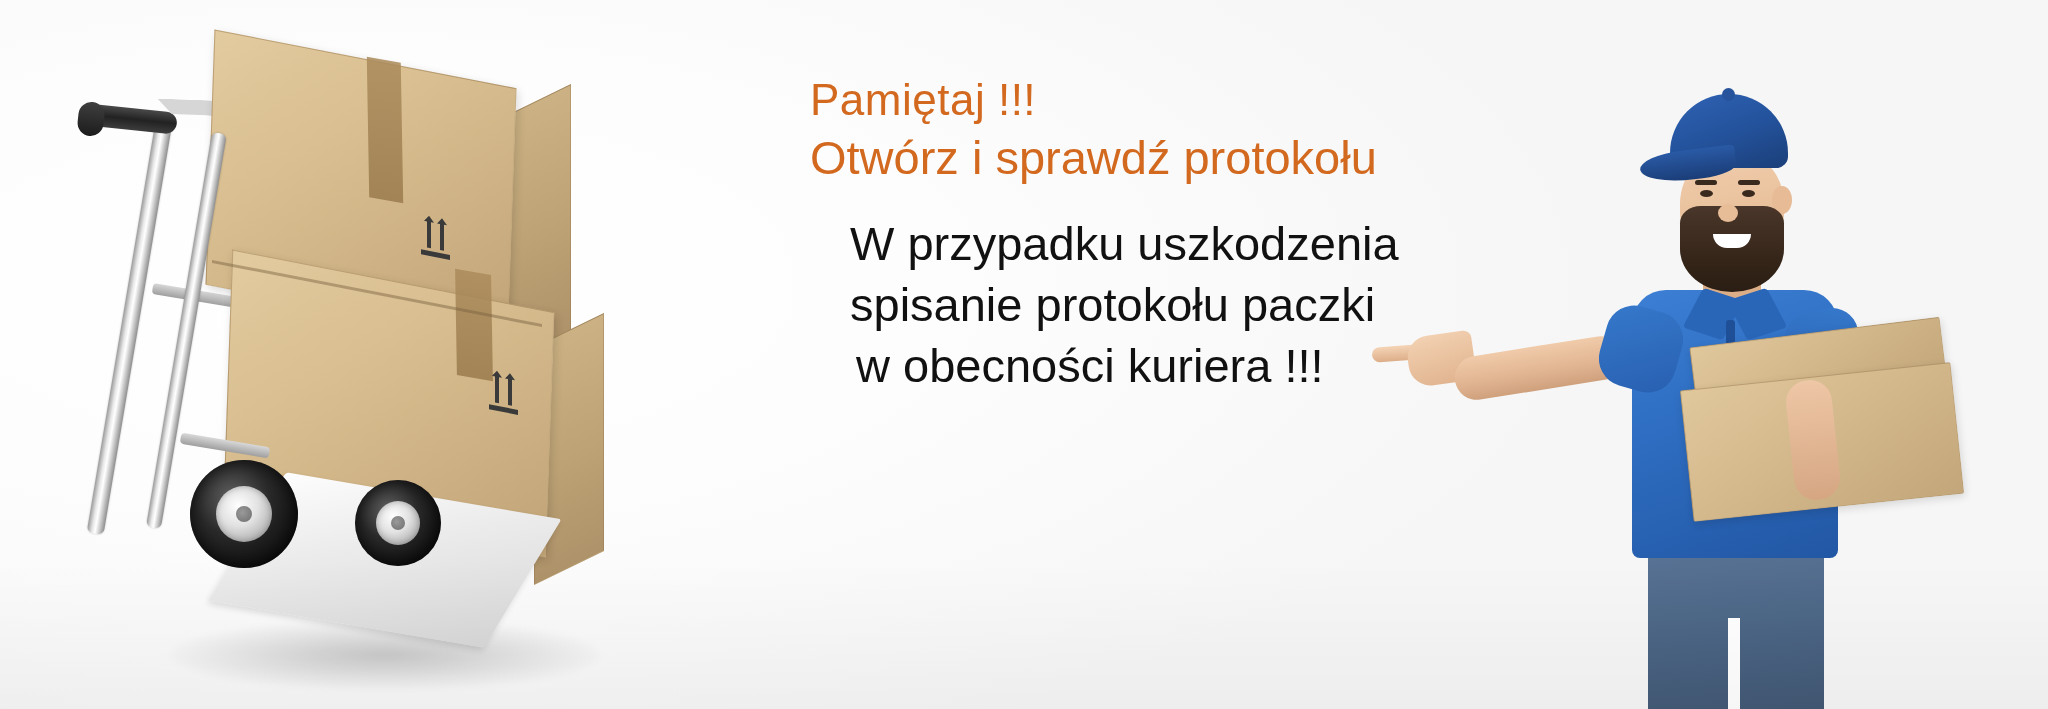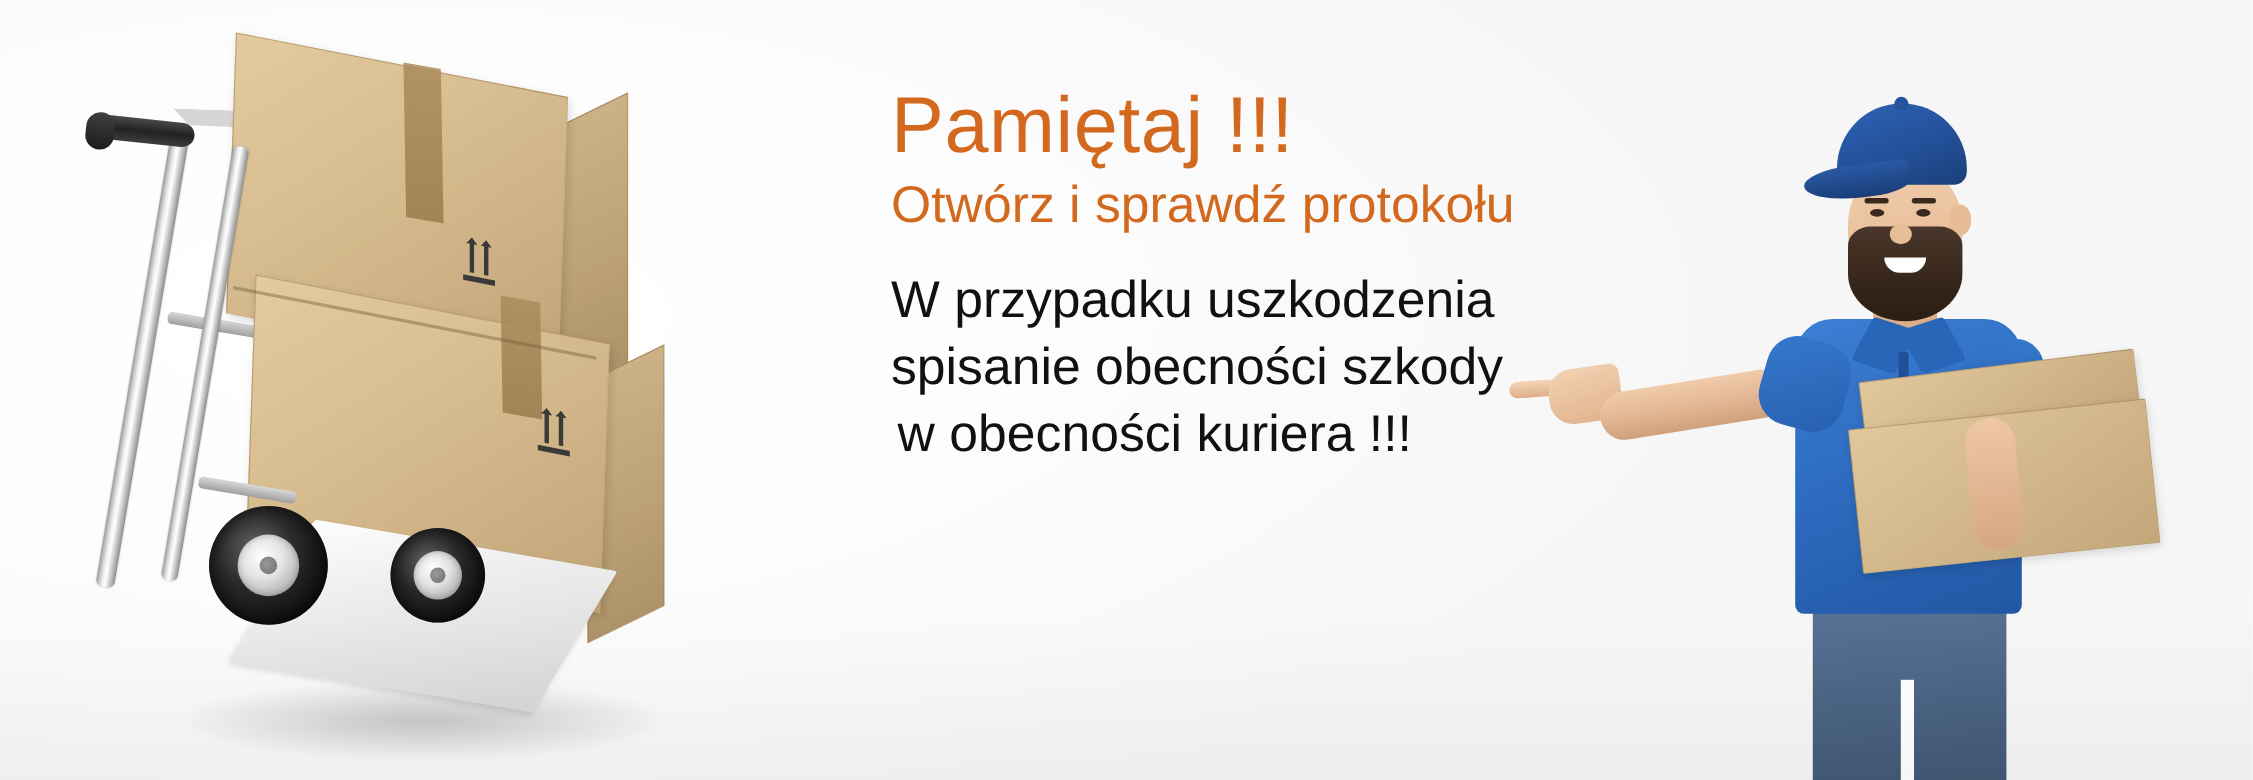--- a/index.html
+++ b/index.html
@@ -210,35 +210,35 @@
   .upmark svg { width: 100%; height: 100%; display: block; }
 
   
   .copy {
     position: absolute;
     left: 810px;
     top: 78px;
     width: 690px;
   }
   .headline {
-    font-size: 72px;
+    font-size: 44px;
     line-height: 1.02;
     font-weight: 400;
     letter-spacing: 0.5px;
     margin: 0 0 6px 0;
     white-space: nowrap;
   }
   .sub-line {
     font-size: 47px;
     line-height: 1.23;
     font-weight: 400;
     margin: 0;
     white-space: nowrap;
   }
-  .body-block { margin-top: 26px; }
+  .body-block { margin-top: 26px; margin-left: 40px; }
   .body-line {
     font-size: 47px;
     line-height: 1.30;
     font-weight: 400;
     color: #111111;
     margin: 0;
     white-space: nowrap;
   }
   .body-line.center-ish { padding-left: 6px; }
 
@@ -492,21 +492,21 @@
     </div>
   </div>
 
   <div class="copy">
     <h1 class="headline" style="color: rgb(210, 105, 30);">Pamiętaj !!!</h1>
 
     <p class="sub-line" style="color: rgb(210, 105, 30);">Otwórz i sprawdź protokołu</p>
 
     <div class="body-block">
       <p class="body-line" style="color: rgb(17, 17, 17);">W przypadku uszkodzenia</p>
-      <p class="body-line" style="color: rgb(17, 17, 17);">spisanie obecności szkody</p>
+      <p class="body-line" style="color: rgb(17, 17, 17);">spisanie protokołu paczki</p>
       <p class="body-line center-ish" style="color: rgb(17, 17, 17);">w obecności kuriera !!!</p>
     </div>
   </div>
 
   <div class="courier">
     <div class="c-part c-shadow"></div>
 
     <div class="c-part c-finger"></div>
     <div class="c-part c-hand"></div>
     <div class="c-part c-forearm"></div>

